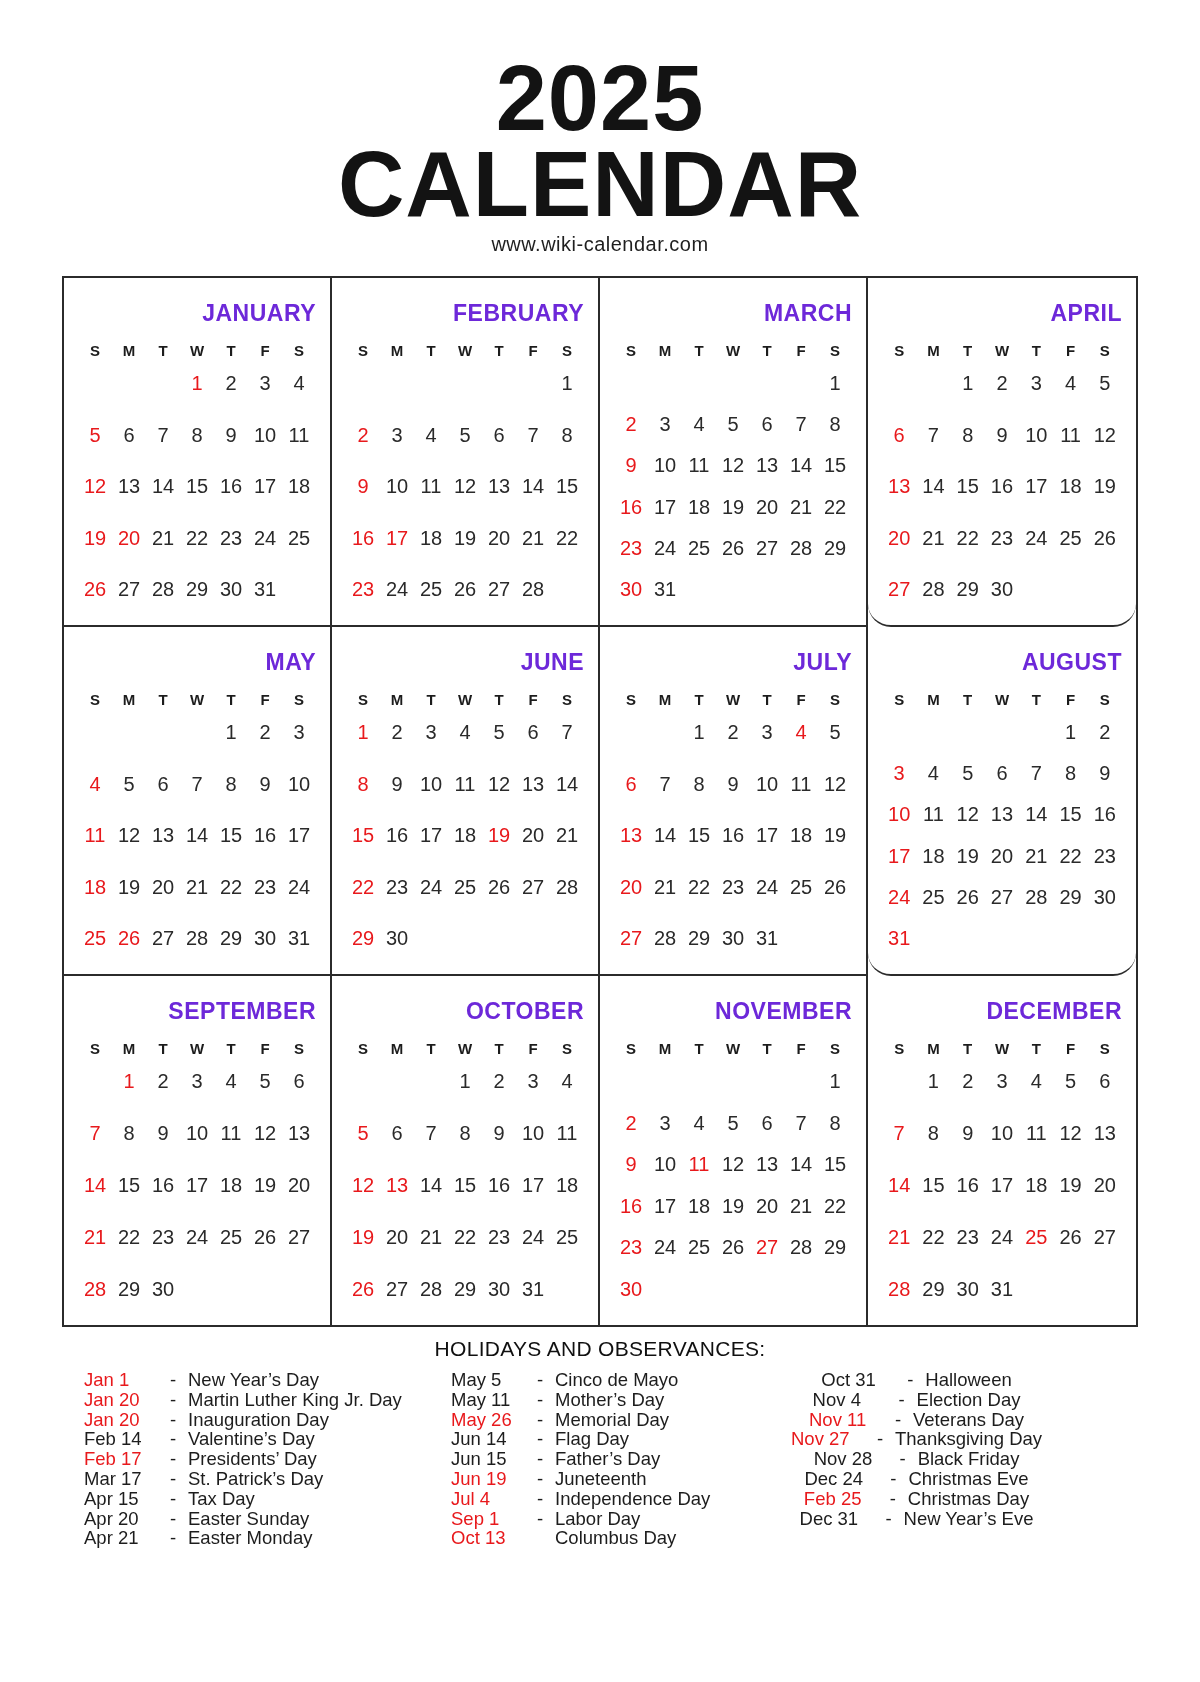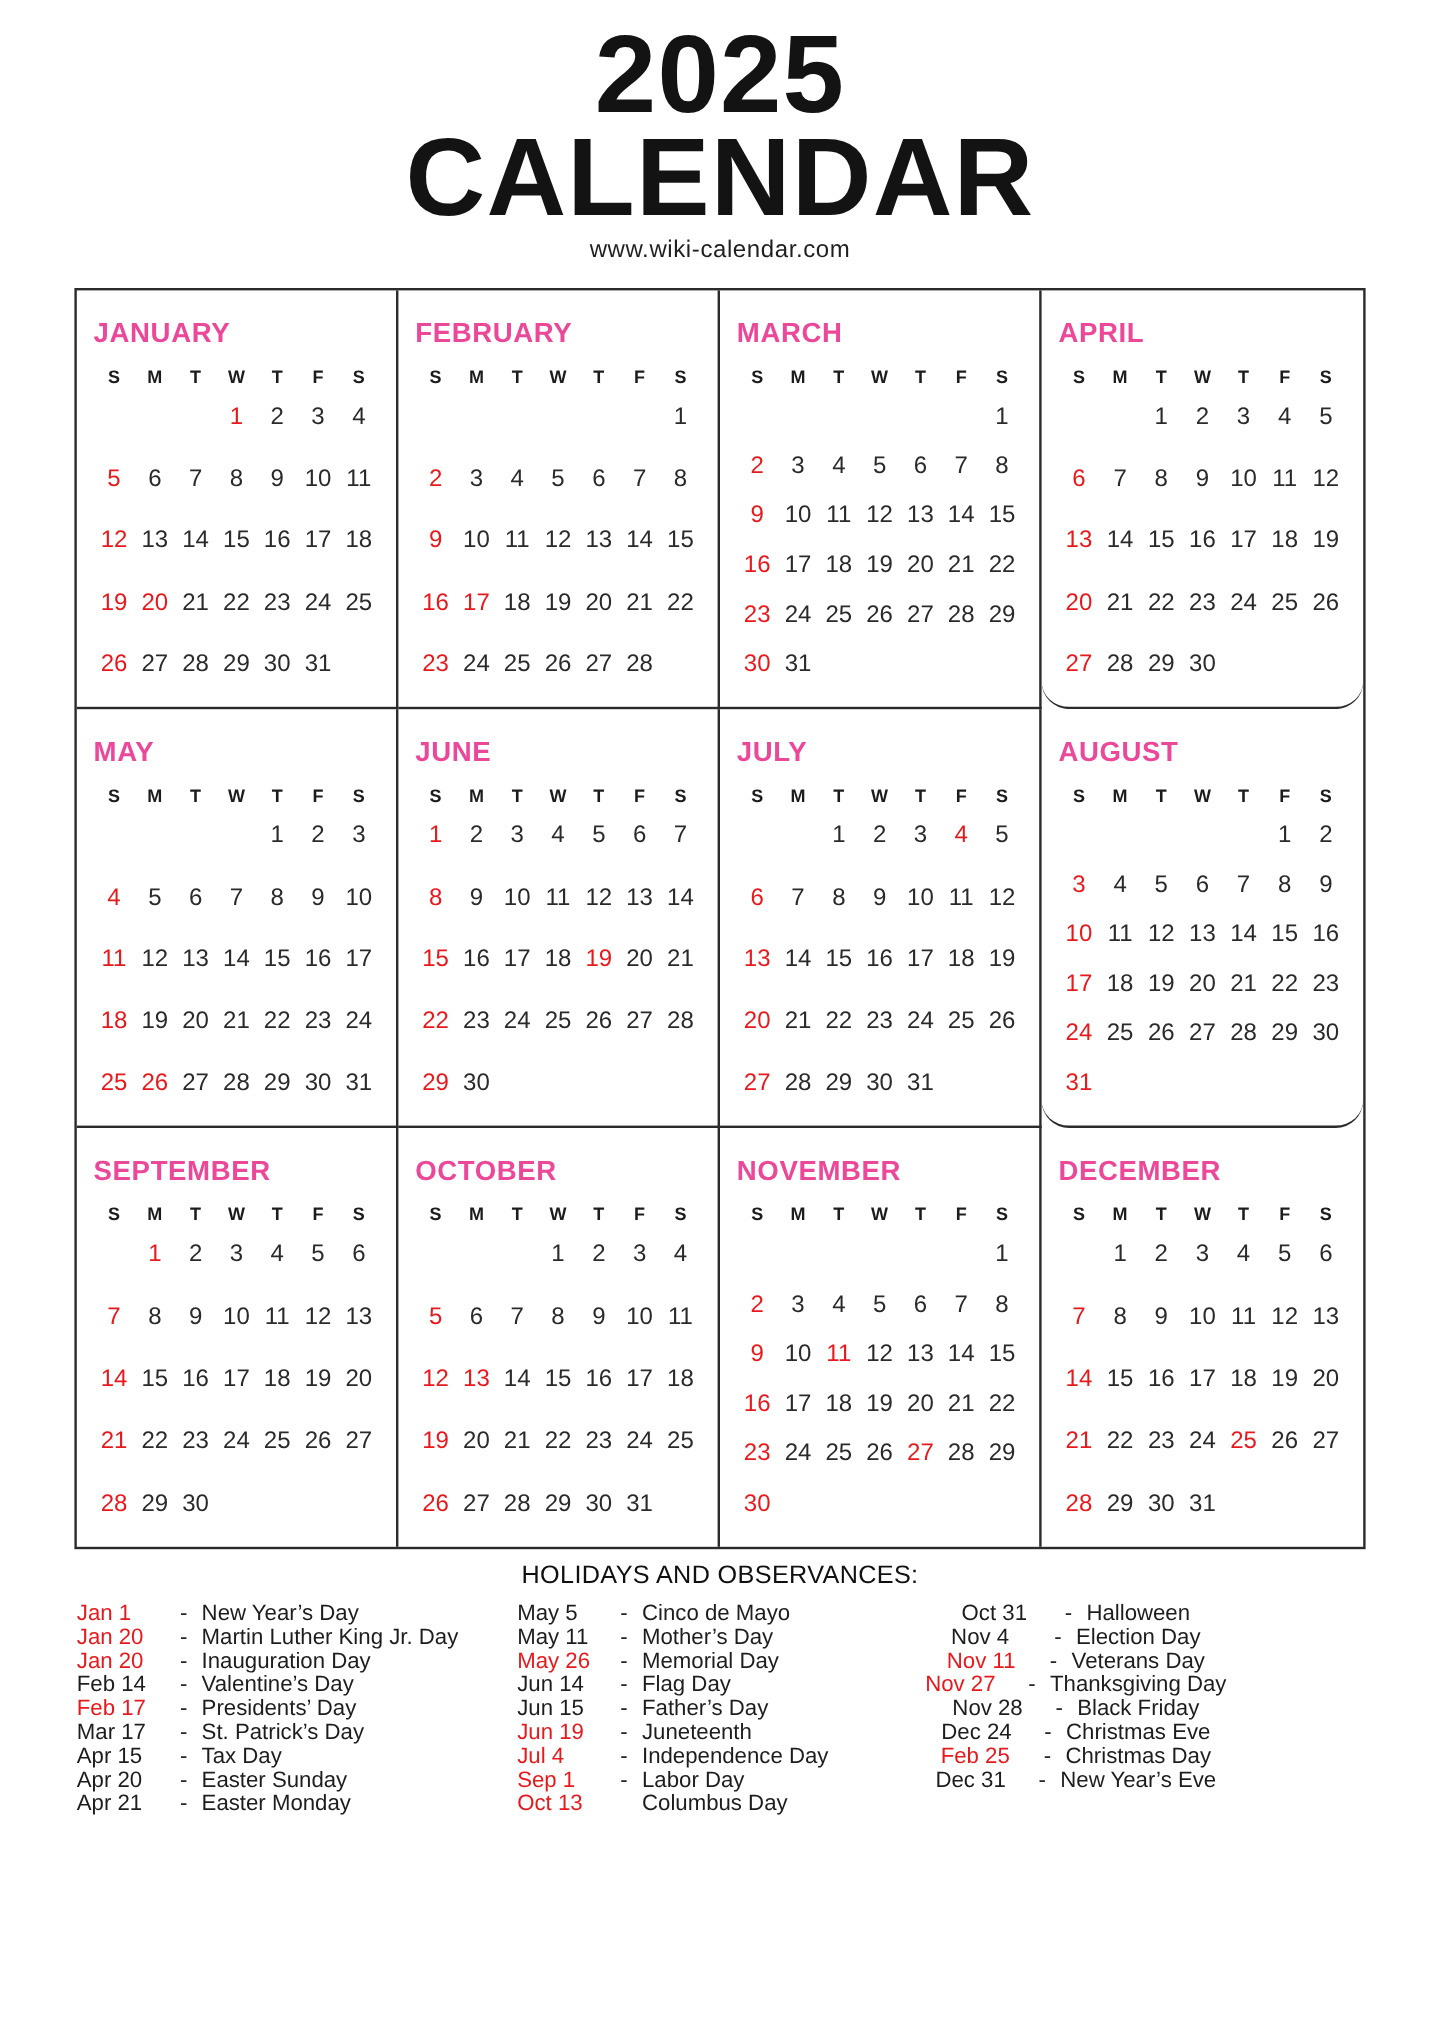--- a/index.html
+++ b/index.html
@@ -1,58 +1,58 @@
 <!DOCTYPE html>
 <html><head>
 <meta charset="utf-8">
 <style>
   * { margin:0; padding:0; box-sizing:border-box; }
   body { background:#ffffff; }
   .page {
     width:1200px; height:1682px; background:#ffffff; overflow:hidden;
     font-family:"Liberation Sans", sans-serif; color:#222;
   }
-  .title-block { text-align:center; padding-top:20px; }
+  .title-block { text-align:center; padding-top:56px; }
   .title-year, .title-word {
     font-size:92px; font-weight:bold; line-height:0.93; color:#131313; letter-spacing:1px;
   }
   .title-site { font-size:20px; color:#1f1f1f; margin-top:6px; letter-spacing:0.5px; }
 
   .calendar-grid {
     width:1076px; margin:20px auto 0; border:2px solid #2b2b2b;
     display:grid; grid-template-columns:repeat(4,1fr); grid-auto-rows:349px;
   }
   .month {
     border-right:2px solid #2b2b2b; border-bottom:2px solid #2b2b2b;
     display:flex; flex-direction:column; padding:14px 14px 24px;
   }
   .month:nth-child(4n) { border-right:none;border-radius:23px; }
   .month:nth-child(n+9) { border-bottom:none; }
   .month-name {
-    text-align:left; font-size:23px; font-weight:bold; letter-spacing:0.5px;
-    color:#ec4899; margin-top:8px;
+    text-align:right; font-size:23px; font-weight:bold; letter-spacing:0.5px;
+    color:#6d28d9; margin-top:8px;
   }
   .dow-row {
     display:grid; grid-template-columns:repeat(7,1fr); margin-top:15px;
     font-size:15px; font-weight:bold; text-align:center; color:#1c1c1c;
   }
   .weeks {
     flex:1; display:flex; flex-direction:column; justify-content:space-between;
     margin-top:13px;
   }
   .week { display:grid; grid-template-columns:repeat(7,1fr); text-align:center; }
   .day { font-size:20px; color:#2a2a2a; }
   .day.red { color:#e8191c; }
 
   .holidays { margin-top:10px; }
   .holidays-heading {
     text-align:center; font-size:21px; font-weight:normal; letter-spacing:0.3px;
     color:#101010; margin-bottom:9px;
   }
-  .holiday-columns { display:flex; align-items:flex-start; padding-left:64px; }
+  .holiday-columns { display:flex; align-items:flex-start; padding-left:84px; }
   .hcol { display:flex; flex-direction:column; }
   .hcol-1 { width:367px; }
   .hcol-2 { width:340px; }
   .hcol-3 { width:auto;align-items:center; }
   .hrow {
     display:grid; grid-template-columns:74px 30px auto;
     font-size:18.5px; line-height:19.8px; color:#1d1d1d;
   }
   .h-sep { text-align:center; }
   .h-date.red { color:#e8191c; }

